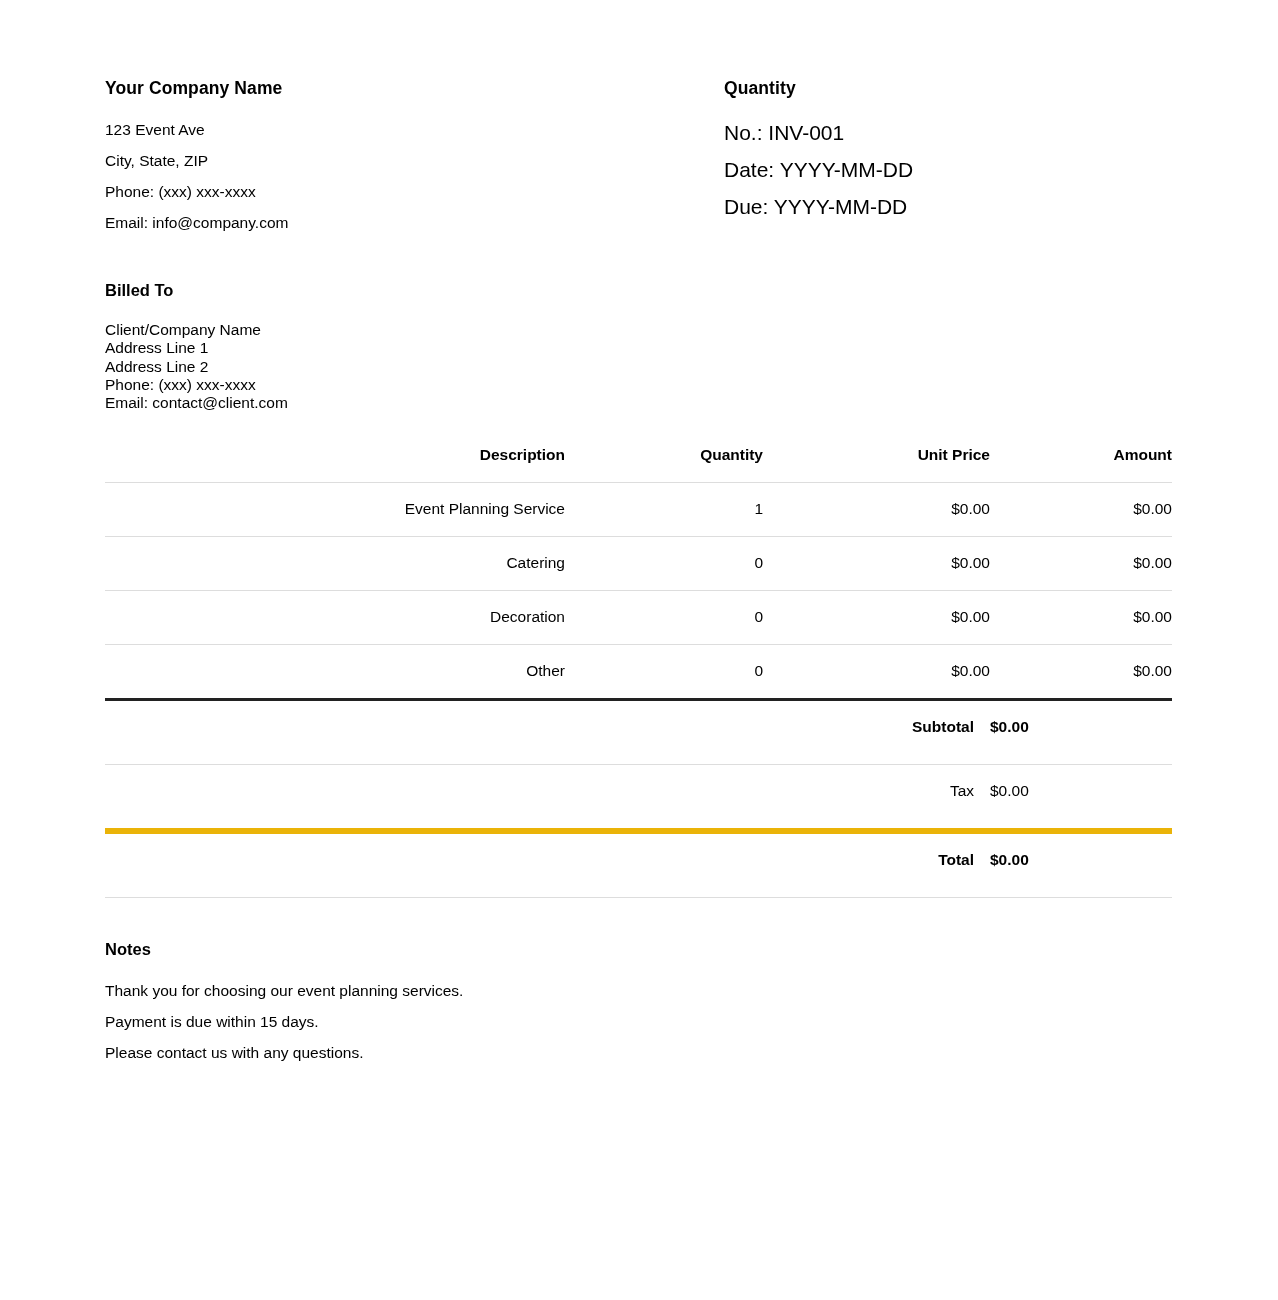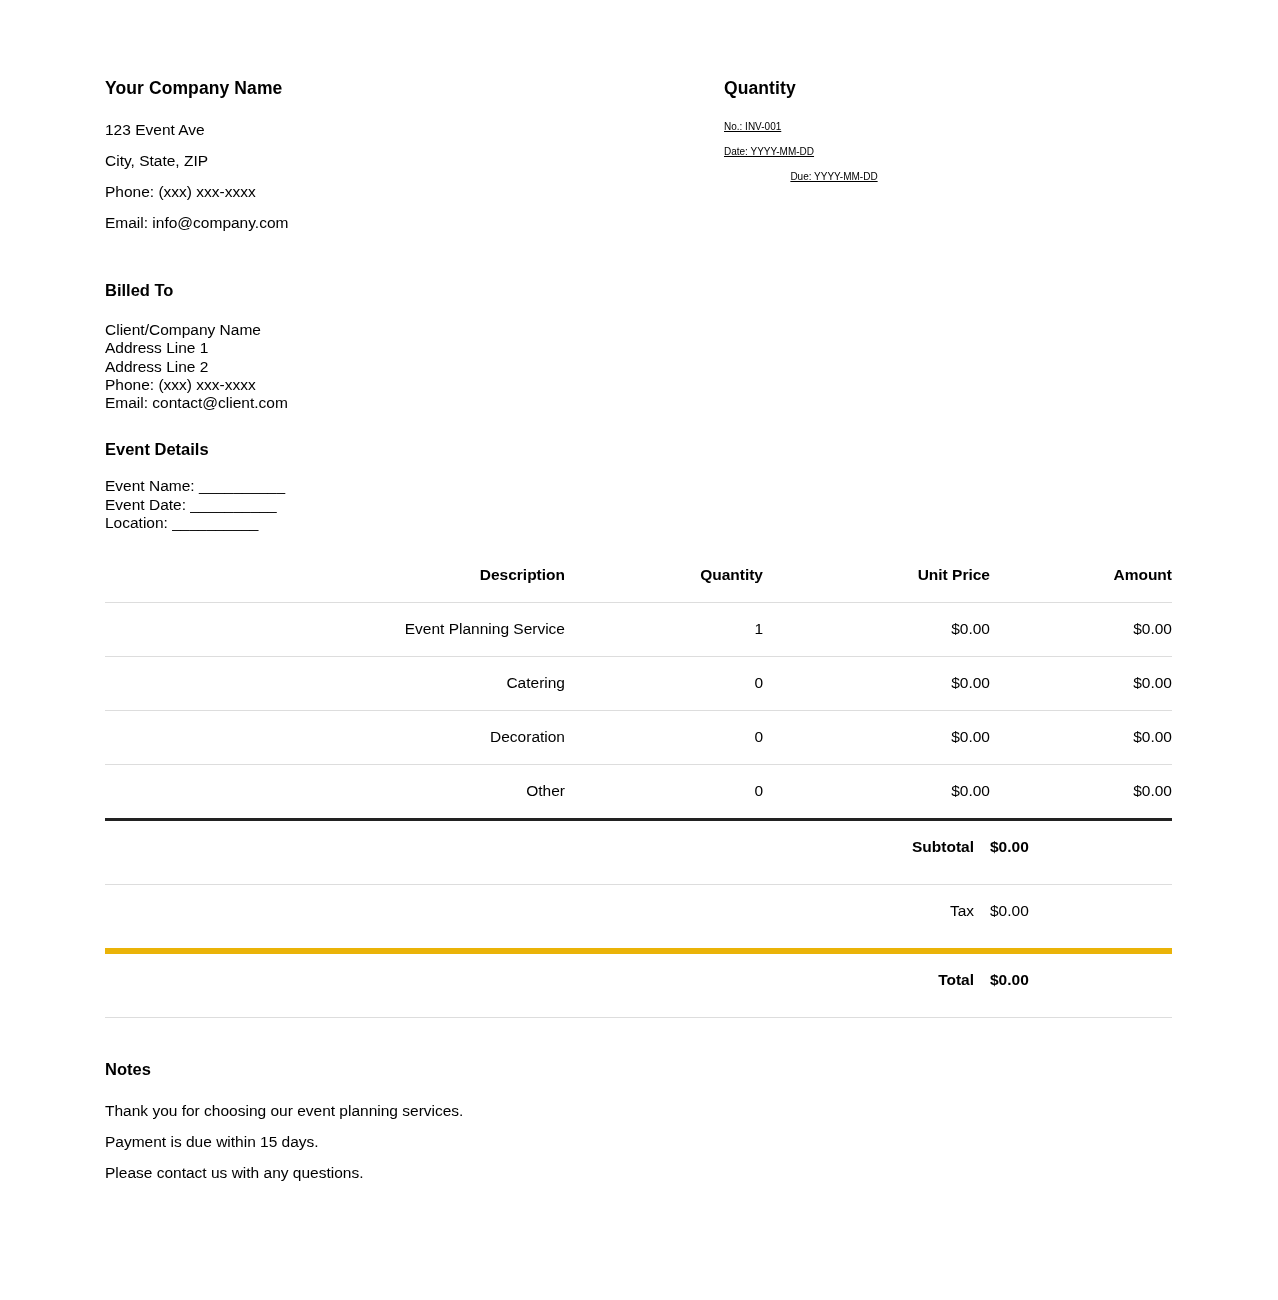--- a/index.html
+++ b/index.html
@@ -39,27 +39,26 @@
     letter-spacing: 0.1px;
   }
   .addr-line {
     font-size: 15.5px;
     line-height: 1.1;
     margin: 8px 0 14px 0;
   }
   .addr-line:last-child { margin-bottom: 0; }
 
   .meta-line {
-    font-size: 10px;
+    font-size: 21px;
     line-height: 1.1;
     margin: 0 0 14px 0;
     white-space: nowrap;
-    text-decoration: underline;
-  }
-  .meta-line:last-child { margin-bottom: 0; text-align: center; }
+  }
+  .meta-line:last-child { margin-bottom: 0; }
 
   
   .section-billed { margin-top: 50px; }
   h2.block-title {
     font-size: 16.5px;
     font-weight: bold;
     margin: 0 0 20px 0;
     line-height: 1.2;
   }
   .tight-line {
@@ -170,26 +169,20 @@
 
   <div class="section-billed">
     <h2 class="block-title">Billed To</h2>
     <p class="tight-line">Client/Company Name</p>
     <p class="tight-line">Address Line 1</p>
     <p class="tight-line">Address Line 2</p>
     <p class="tight-line">Phone: (xxx) xxx-xxxx</p>
     <p class="tight-line">Email: contact@client.com</p>
   </div>
 
-  <div class="section-event">
-    <h2 class="block-title">Event Details</h2>
-    <p class="tight-line blank">Event Name: __________</p>
-    <p class="tight-line blank">Event Date: __________</p>
-    <p class="tight-line blank">Location: __________</p>
-  </div>
 
   <table class="items">
     <colgroup>
       <col class="c-desc">
         <col class="c-qty">
         <col class="c-price">
         <col class="c-amt">
     </colgroup>
     <thead>
       <tr>

